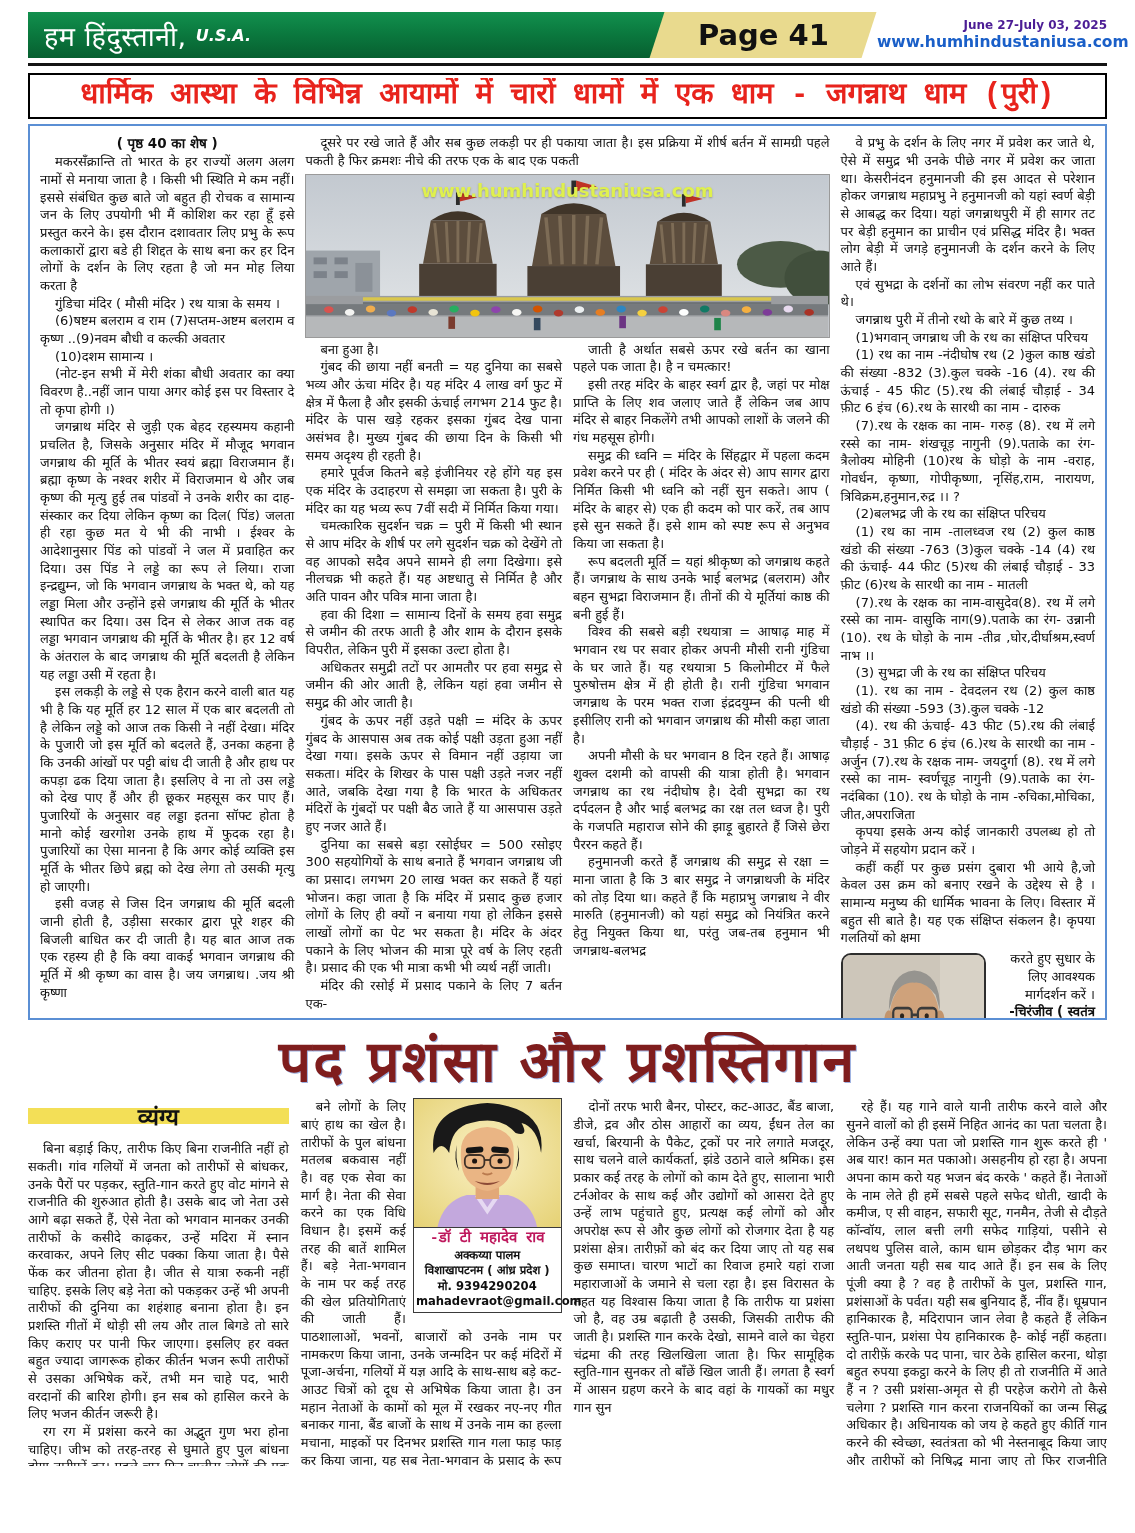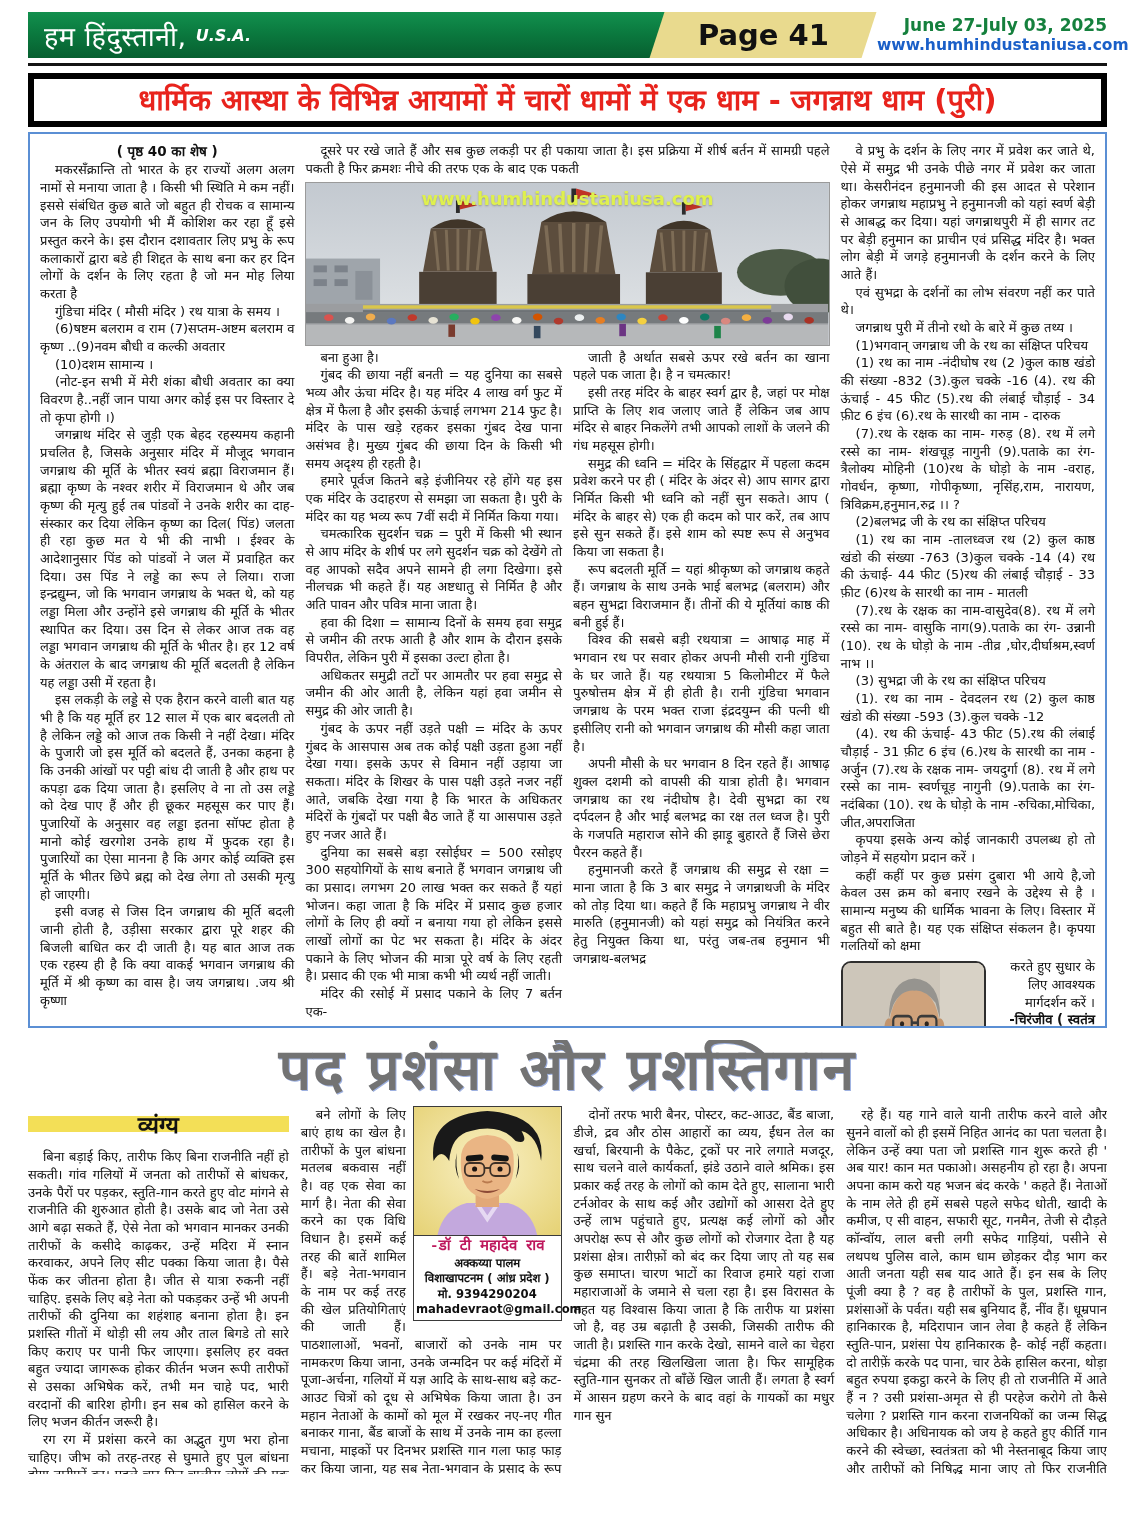--- a/index.html
+++ b/index.html
@@ -11,26 +11,26 @@
   .masthead { display:flex; align-items:stretch; margin:12px 28px 0; height:46px; }
   .mast-green { flex:1; background:linear-gradient(180deg,#12904e 0%,#0b7a3f 45%,#075f30 100%);
                 color:#fff; display:flex; align-items:center; padding:0 16px; }
   .mast-hindi { font-size:27px; font-weight:normal; letter-spacing:.5px; }
   .mast-usa { font-size:16px; font-weight:bold; font-style:italic; margin-left:9px; }
   .page-badge { width:212px; background:#e9da8e; margin-left:-16px; transform:skewX(-18deg);
                 display:flex; align-items:center; justify-content:center; }
   .page-badge span { transform:skewX(18deg); font-size:29px; font-weight:bold; color:#111; }
   .head-right { width:238px; display:flex; flex-direction:column; justify-content:center;
                 text-align:right; padding-left:8px; background:#fff; }
-  .issue-date { color:#15803d; font-weight:bold; font-size:17px; line-height:1.15; }
+  .issue-date { color:#4c1d95; font-weight:bold; font-size:12px; line-height:1.15; }
   .site-url { color:#1a5fc8; font-weight:bold; font-size:15.5px; }
   .head-rule { border-top:3px solid #141414; margin:5px 28px 7px; }
 
   
-  .headline-box { margin:0 28px; border:6px solid #000000; padding:3px 6px; }
+  .headline-box { margin:0 28px; border:2px solid #000000; padding:3px 6px;font-family:Liberation Mono, monospace; }
   .headline-box h1 { margin:0; color:#e8231c; text-align:center; font-size:29px; line-height:1.25;
                      font-weight:bold; white-space:nowrap; overflow:hidden; }
   .body-box { margin:5px 28px 0; border:2px solid #5b8fd4; display:flex; gap:11px;
               padding:8px 10px 6px; height:896px; overflow:hidden; }
   .body-box p, .bcol p { margin:0; text-indent:15px; text-align:justify;
                          font-size:13px; line-height:1.36; }
   .acol { flex:1; min-width:0; }
   .middle { flex:2.06; min-width:0; display:flex; flex-direction:column; }
   .mid-row { display:flex; gap:11px; }
   .halfcol { flex:1; min-width:0; }
@@ -45,21 +45,21 @@
 
   
   .author-block { margin-top:3px; }
   .author-photo { float:left; width:57%; height:170px; border:2px solid #2e2e2e; border-radius:10px;
                   overflow:hidden; margin:3px 7px 2px 0; background:#cdc6ba; }
   .author-photo svg { display:block; width:100%; height:100%; }
   .closing-line { text-align:right !important; text-indent:0 !important; font-size:13px; }
   .sig p { text-align:right; text-indent:0; font-weight:bold; font-size:13.2px; line-height:1.38; }
 
   
-  .art2-headline { color:#737373; text-align:center; font-size:57px; font-weight:bold;
+  .art2-headline { color:#7f1d1d; text-align:center; font-size:57px; font-weight:bold;
                    margin:12px 28px 8px; line-height:1.02; letter-spacing:2px;
                    text-shadow:1px 1px 0 #9db0e0; white-space:nowrap; overflow:hidden; }
   .cols4 { display:flex; gap:12px; margin:0 28px; height:368px; overflow:hidden; }
   .bcol { flex:1; min-width:0; }
   .kicker { text-align:center; font-size:23px; font-weight:bold; color:#111; margin:2px 0 8px;
             background:linear-gradient(180deg, transparent 26%, #f3df57 26%, #f3df57 74%, transparent 74%); }
 
   .caricature { float:right; width:57%; margin:0 0 4px 7px; border:1px solid #3a3a3a; background:#fff; }
   .caricature svg { display:block; width:100%; height:128px; }
   .caricature figcaption { border-top:1px solid #3a3a3a; padding:2px 2px 3px; text-align:center; }

